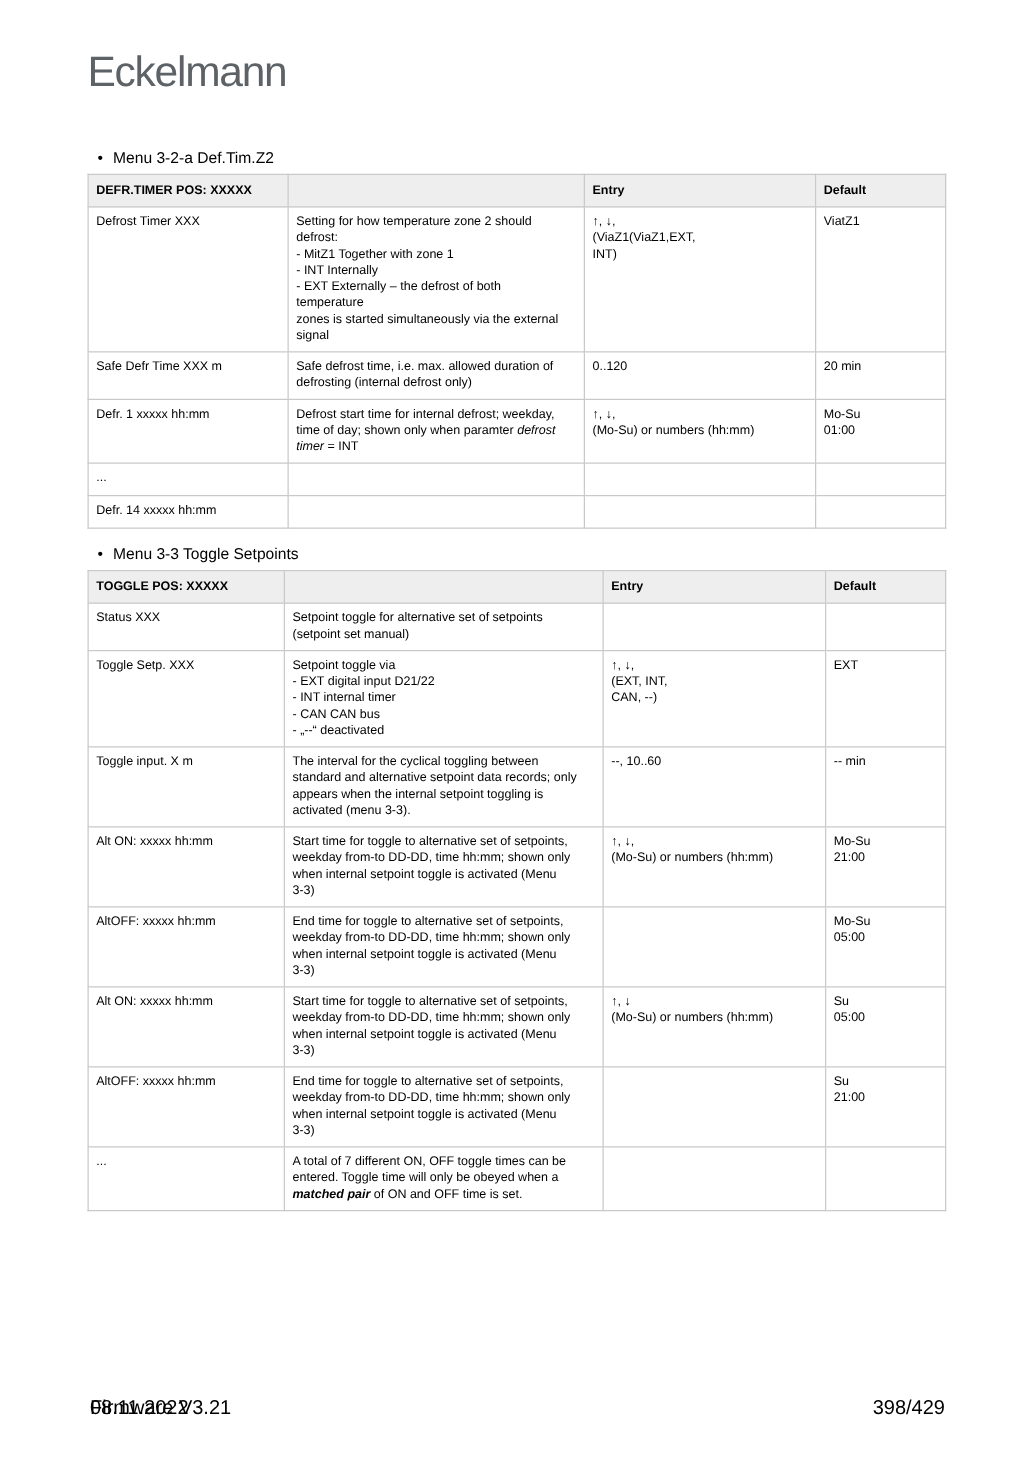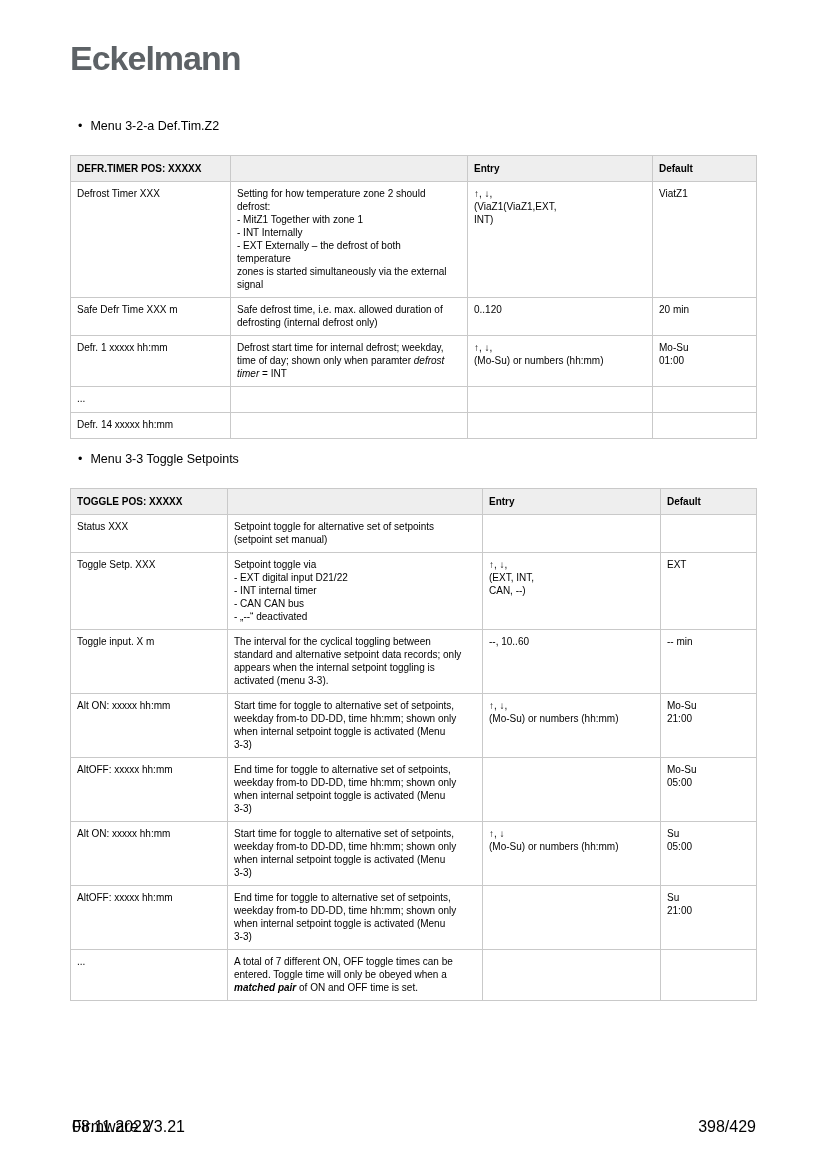--- a/index.html
+++ b/index.html
@@ -9,39 +9,39 @@
     width:827px; height:1169px;
     background:#ffffff;
     font-family:"Liberation Sans", sans-serif;
     color:#000;
     overflow:hidden;
   }
   .content { padding:0 71px 0 70px; }
   .logo {
     margin-top:40px;
     font-size:34px;
-    font-weight:bold;
+    font-weight:normal;
     letter-spacing:-1px;
     color:#5d6266;
     line-height:36px;
   }
   .section-title {
     font-size:12.5px;
     line-height:16px;
     display:flex;
     align-items:baseline;
   }
   .section-title.first { margin-top:42px; }
   .section-title.second { margin-top:12px; }
   .section-title .bullet { margin-left:8px; margin-right:8px; font-size:12.5px; }
   table.spec-table {
     border-collapse:collapse;
     table-layout:fixed;
     width:686px;
-    margin-top:21px;
+    margin-top:5px;
     font-size:10px;
     line-height:13px;
   }
   table.spec-table td, table.spec-table th {
     border:1px solid #c9c9c9;
     vertical-align:top;
     text-align:left;
     padding:5px 6px 6px 6px;
     white-space:pre-line;
     word-wrap:break-word;

